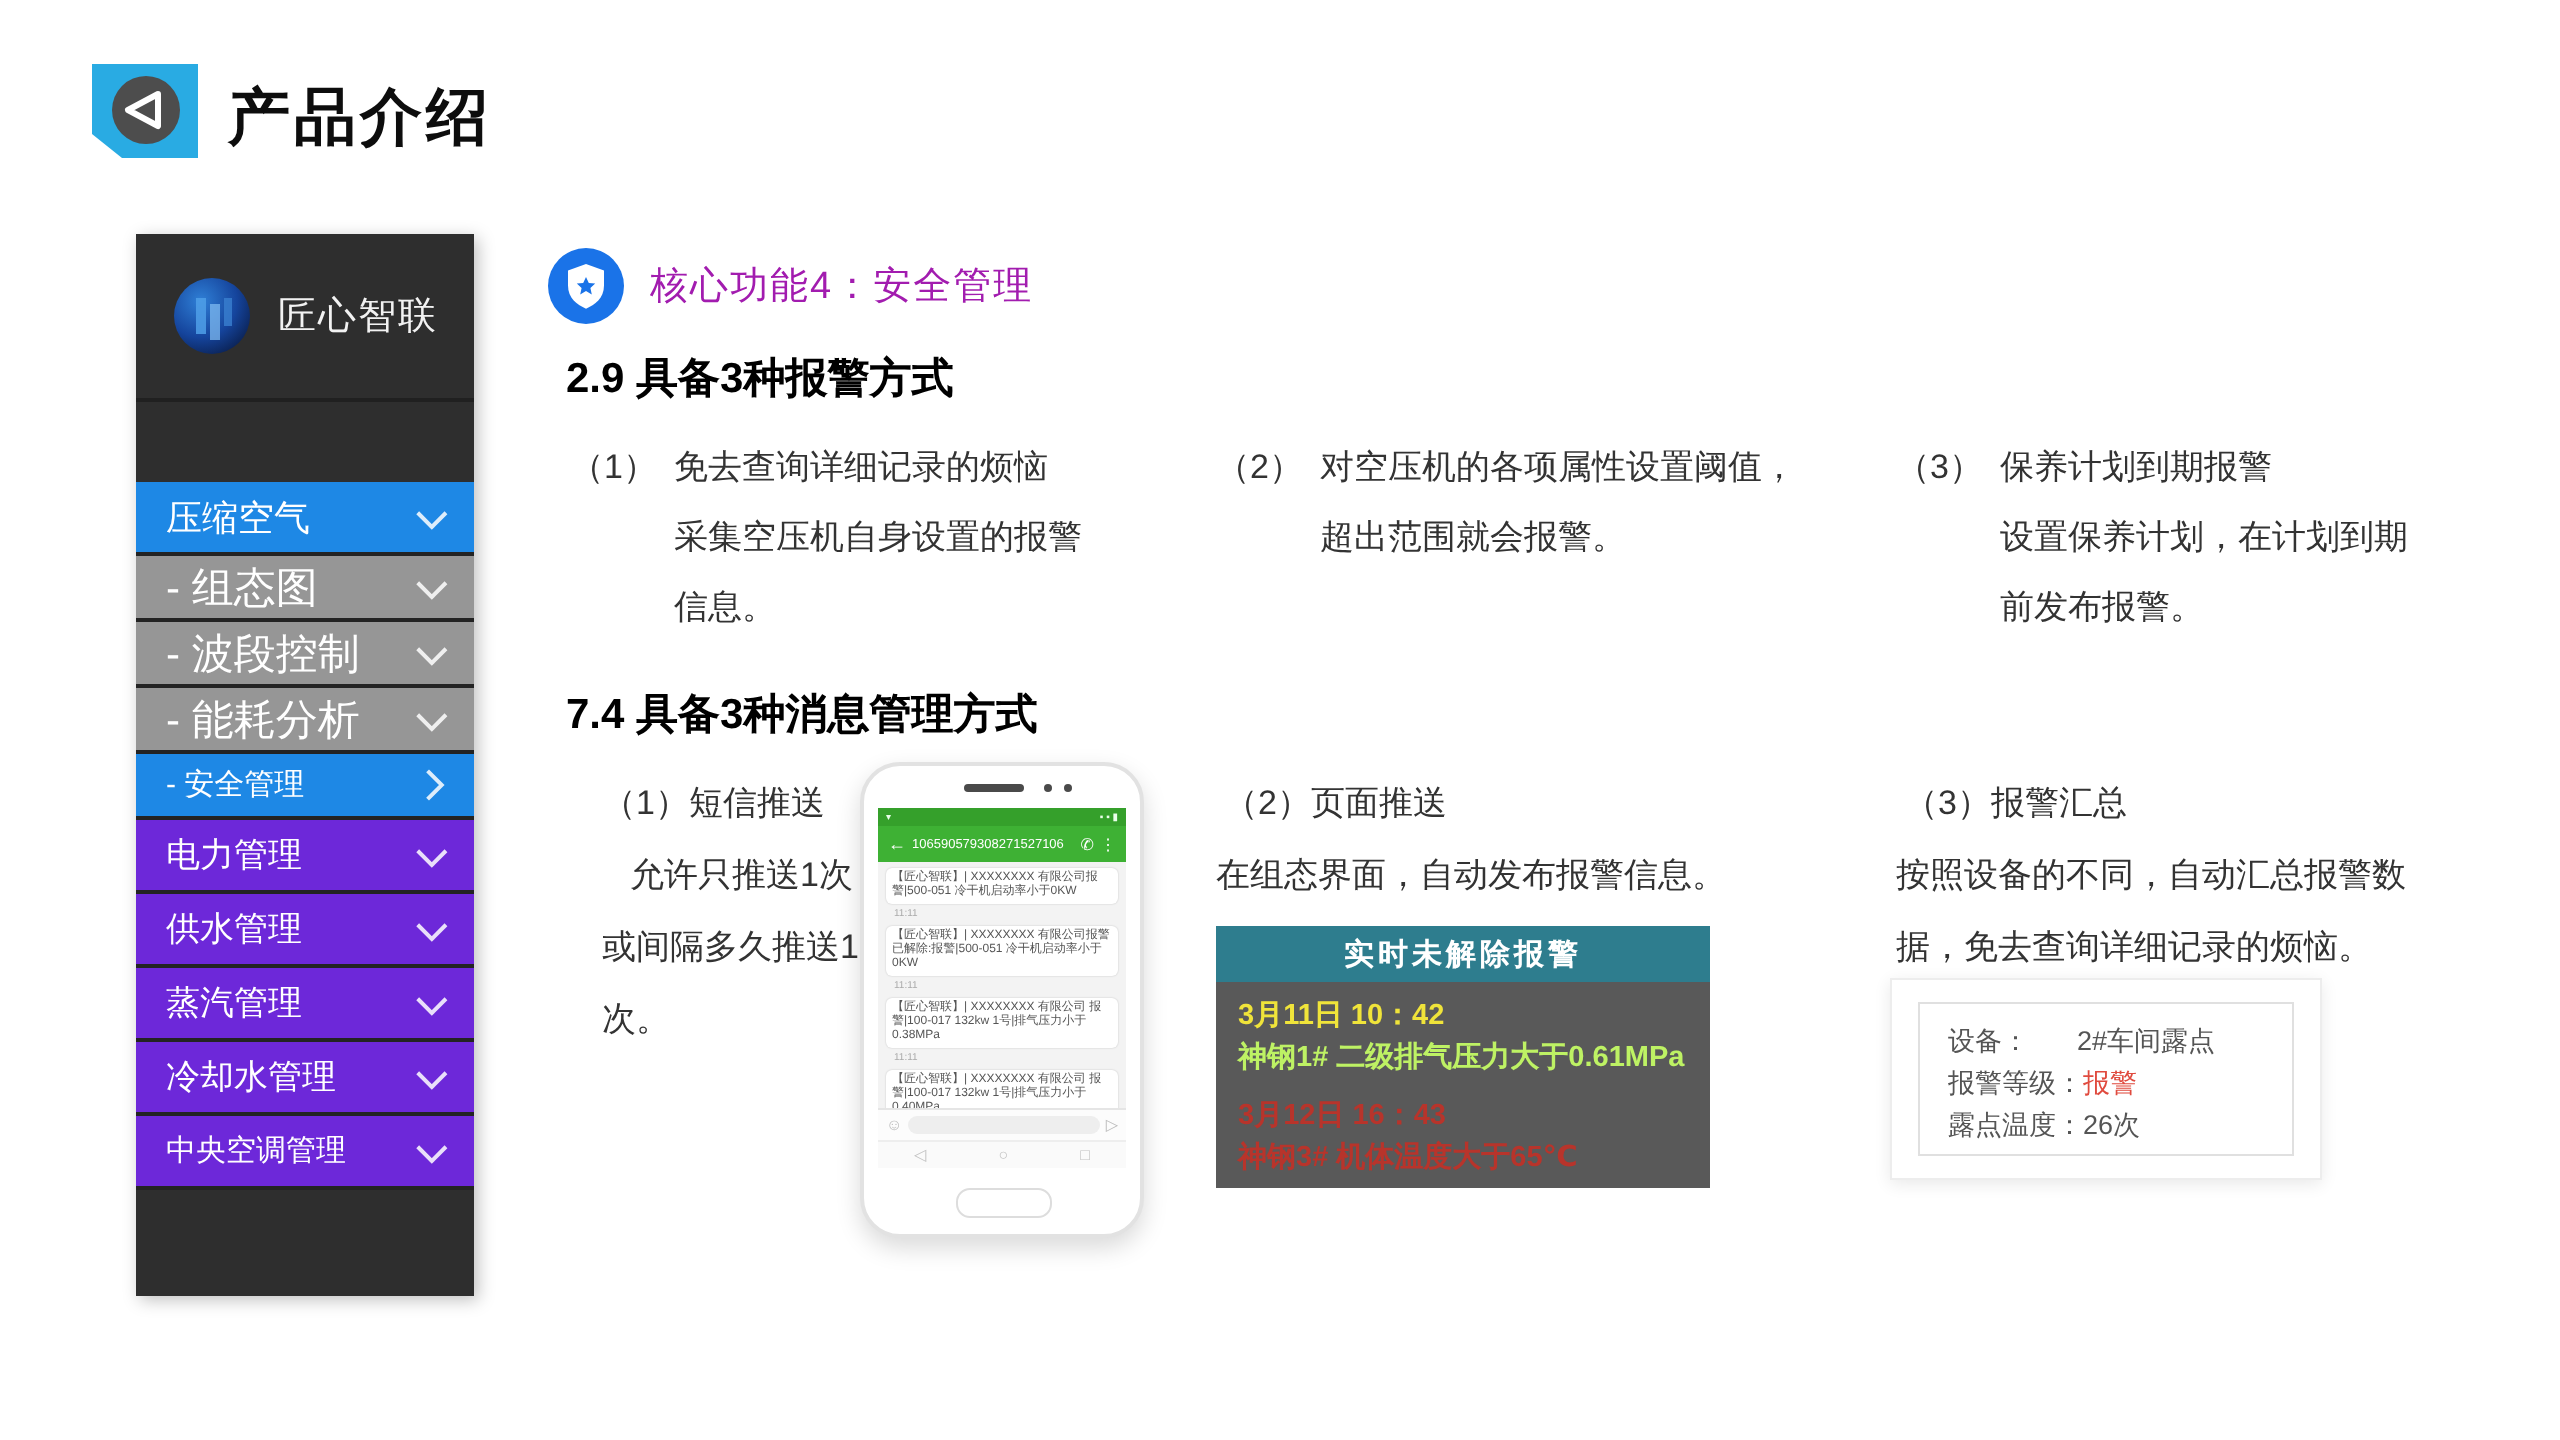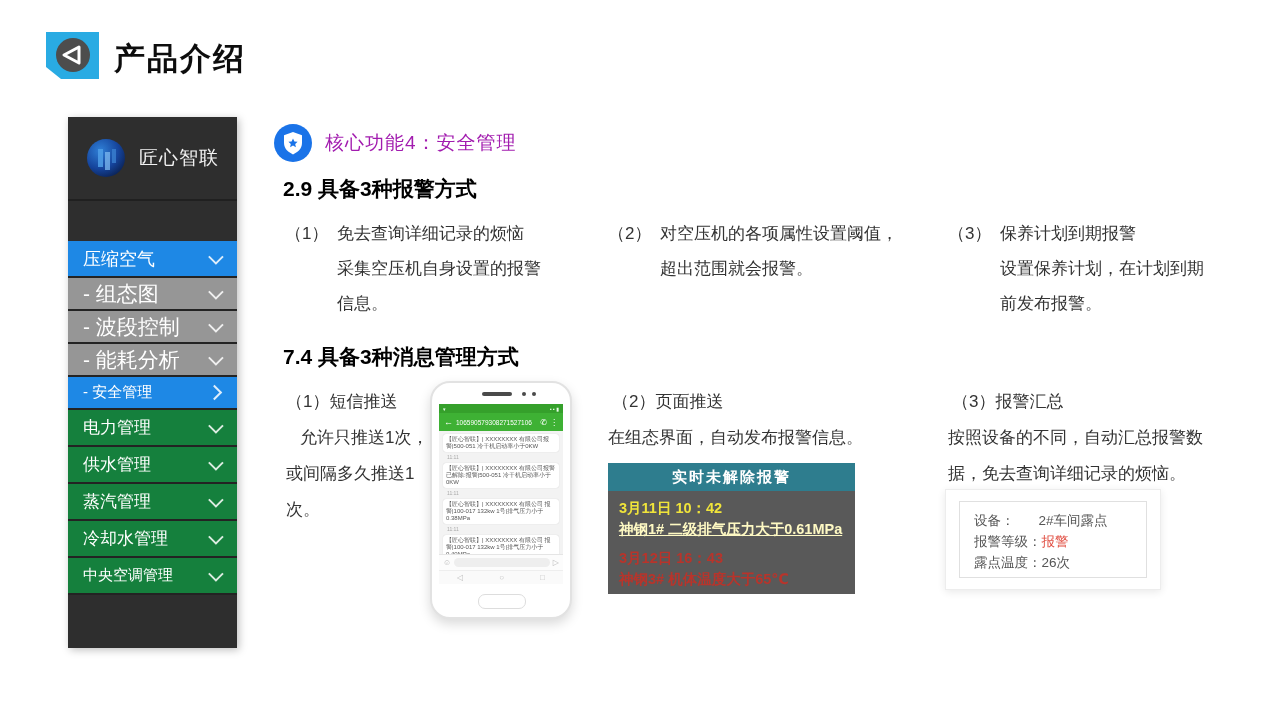--- a/index.html
+++ b/index.html
@@ -13,21 +13,21 @@
   
   .sidebar{position:absolute;left:68px;top:117px;width:169px;height:531px;background:#2e2e2e;
            box-shadow:2px 2px 8px rgba(0,0,0,.25);display:flex;flex-direction:column;}
   .brand{height:82px;display:flex;align-items:center;padding-left:18px;gap:13px;border-bottom:2px solid #202020;}
   .brand-name{color:#f2f2f2;font-size:19px;letter-spacing:1px;}
   .mi{display:flex;align-items:center;justify-content:space-between;padding:0 17px 0 15px;
       border-bottom:2px solid #232323;color:#fff;box-sizing:border-box;}
   .mi-expanded{height:37px;background:#1e88e5;font-size:18px;margin-top:40px;}
   .mi-sub{height:33px;background:#969696;font-size:21px;}
   .mi-active{height:33px;background:#1e88e5;font-size:15px;}
-  .mi-main{height:37px;background:#15803d;font-size:17px;}
+  .mi-main{height:37px;background:#6d28d9;font-size:17px;}
   .mi-small{font-size:15px;}
   .chev{width:9px;height:9px;border-right:2px solid rgba(255,255,255,.85);border-bottom:2px solid rgba(255,255,255,.85);display:inline-block;}
   .chev-down{transform:rotate(45deg) translateY(-2px);}
   .chev-right{transform:rotate(-45deg);}
 
   
   .feat-hdr{position:absolute;left:274px;top:124px;display:flex;align-items:center;gap:13px;}
   .feat-title{font-size:19px;color:#a21caf;letter-spacing:1px;}
   .sec-h{position:absolute;font-size:21px;font-weight:800;color:#000;}
   .sec-h41{left:283px;top:175px;}
@@ -189,21 +189,21 @@
     <span class="fnum">（3）</span>
     <div class="ftext">
       <div>保养计划到期报警</div>
       <div>设置保养计划，在计划到期</div>
       <div>前发布报警。</div>
     </div>
   </div>
 
   <div class="sec-h sec-h42">7.4 具备3种消息管理方式</div>
 
-  <div class="msg-block" style="left:286px;top:384px;width:165px;">
+  <div class="msg-block" style="left:301px;top:384px;width:165px;">
     <div class="msg-title">
       <span>（1）</span><span>短信推送</span>
     </div>
     <div class="msg-line indent1">允许只推送1次，</div>
     <div class="msg-line">或间隔多久推送1</div>
     <div class="msg-line">次。</div>
   </div>
 
   <div class="phone">
     <div class="ph-speaker"></div>
@@ -248,21 +248,21 @@
     <div class="msg-title" style="padding-left:4px;">
       <span>（2）</span><span>页面推送</span>
     </div>
     <div class="msg-line">在组态界面，自动发布报警信息。</div>
   </div>
 
   <div class="apanel">
     <div class="ap-hdr">实时未解除报警</div>
     <div class="ap-body">
       <div class="ap-line" style="color: rgb(240, 228, 58);">3月11日 10：42</div>
-      <div class="ap-line" style="color: #fef9c3; text-decoration: underline;">神钢1# 二级排气压力大于0.61MPa</div>
+      <div class="ap-line" style="color: #bef264;">神钢1# 二级排气压力大于0.61MPa</div>
       <div class="ap-gap"></div>
       <div class="ap-line" style="color: rgb(184, 52, 43);">3月12日 16：43</div>
       <div class="ap-line" style="color: rgb(184, 52, 43);">神钢3# 机体温度大于65℃</div>
     </div>
   </div>
 
   <div class="msg-block" style="left:948px;top:384px;width:330px;">
     <div class="msg-title" style="padding-left:4px;">
       <span>（3）</span><span>报警汇总</span>
     </div>

